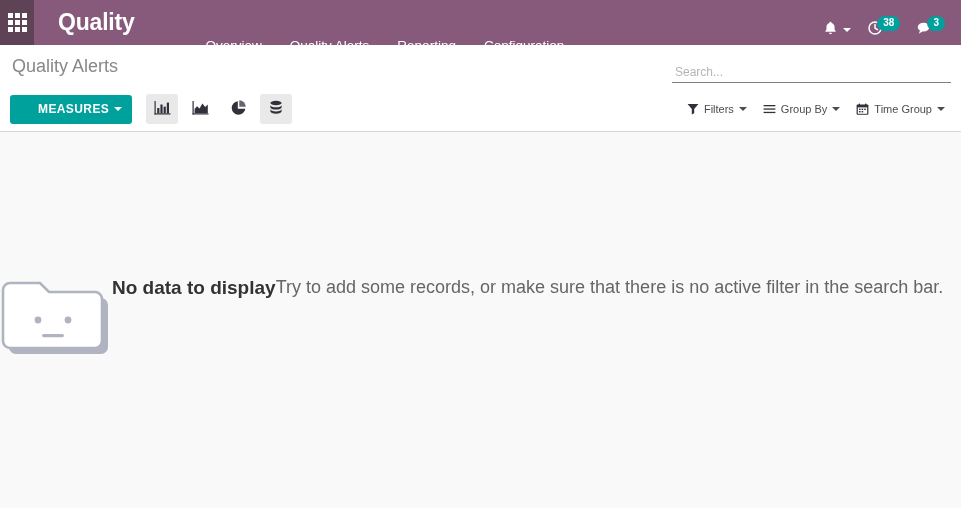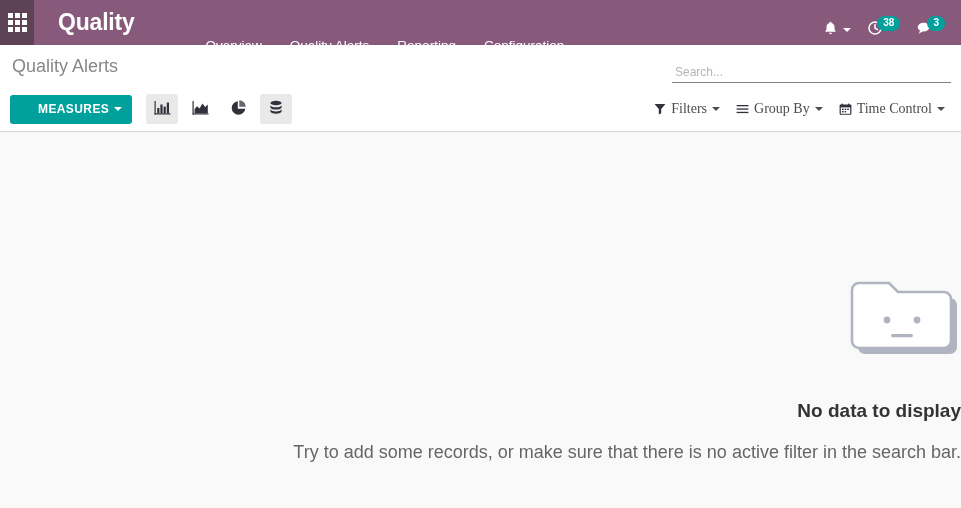--- a/index.html
+++ b/index.html
@@ -144,36 +144,36 @@
   }
   .view-btn.active { background: #e9e9e9; }
 
   .cp-right {
     position: absolute; right: 8px;
     display: flex; align-items: center;
   }
   .filter-btn {
     display: flex; align-items: center;
     color: #4c4c4c;
-    font-size: 14px;
+    font-size: 11px;
     padding: 4px 8px;
     cursor: pointer;
     white-space: nowrap;
     background: none; border: none;
-    font-family: Liberation Serif, serif;
+    font-family: Liberation Sans, sans-serif;
   }
   .filter-btn .fi { margin-right: 5px; display: inline-flex; align-items: center; }
 
   
   .content {
     height: calc(508px - 45px - 87px);
     background: #f9f9f9;
     display: flex;
-    flex-direction: column;
-    align-items: flex-end;
+    flex-direction: row;
+    align-items: flex-start;
     padding-top: 145px;
   }
   .empty-illustration { margin-bottom: 34px; }
   .empty-title {
     font-size: 19px;
     font-weight: bold;
     color: #333333;
     margin-bottom: 20px;
   }
   .empty-sub {
@@ -337,21 +337,21 @@
             <rect x="1.8" y="4.4" width="9.4" height="6.4" fill="#ffffff"></rect>
             <rect x="2.6" y="0.4" width="1.4" height="2.6" rx="0.6"></rect>
             <rect x="9" y="0.4" width="1.4" height="2.6" rx="0.6"></rect>
             <rect x="3" y="5.6" width="1.6" height="1.4"></rect>
             <rect x="5.6" y="5.6" width="1.6" height="1.4"></rect>
             <rect x="8.2" y="5.6" width="1.6" height="1.4"></rect>
             <rect x="3" y="8" width="1.6" height="1.4"></rect>
             <rect x="5.6" y="8" width="1.6" height="1.4"></rect>
           </svg>
         </span>
-        <span>Time Control</span>
+        <span>Time Group</span>
         <span class="caret"></span>
       </button>
 
     </div>
   </div>
 </div>
 
 <div class="content">
 
   <div class="empty-illustration">

